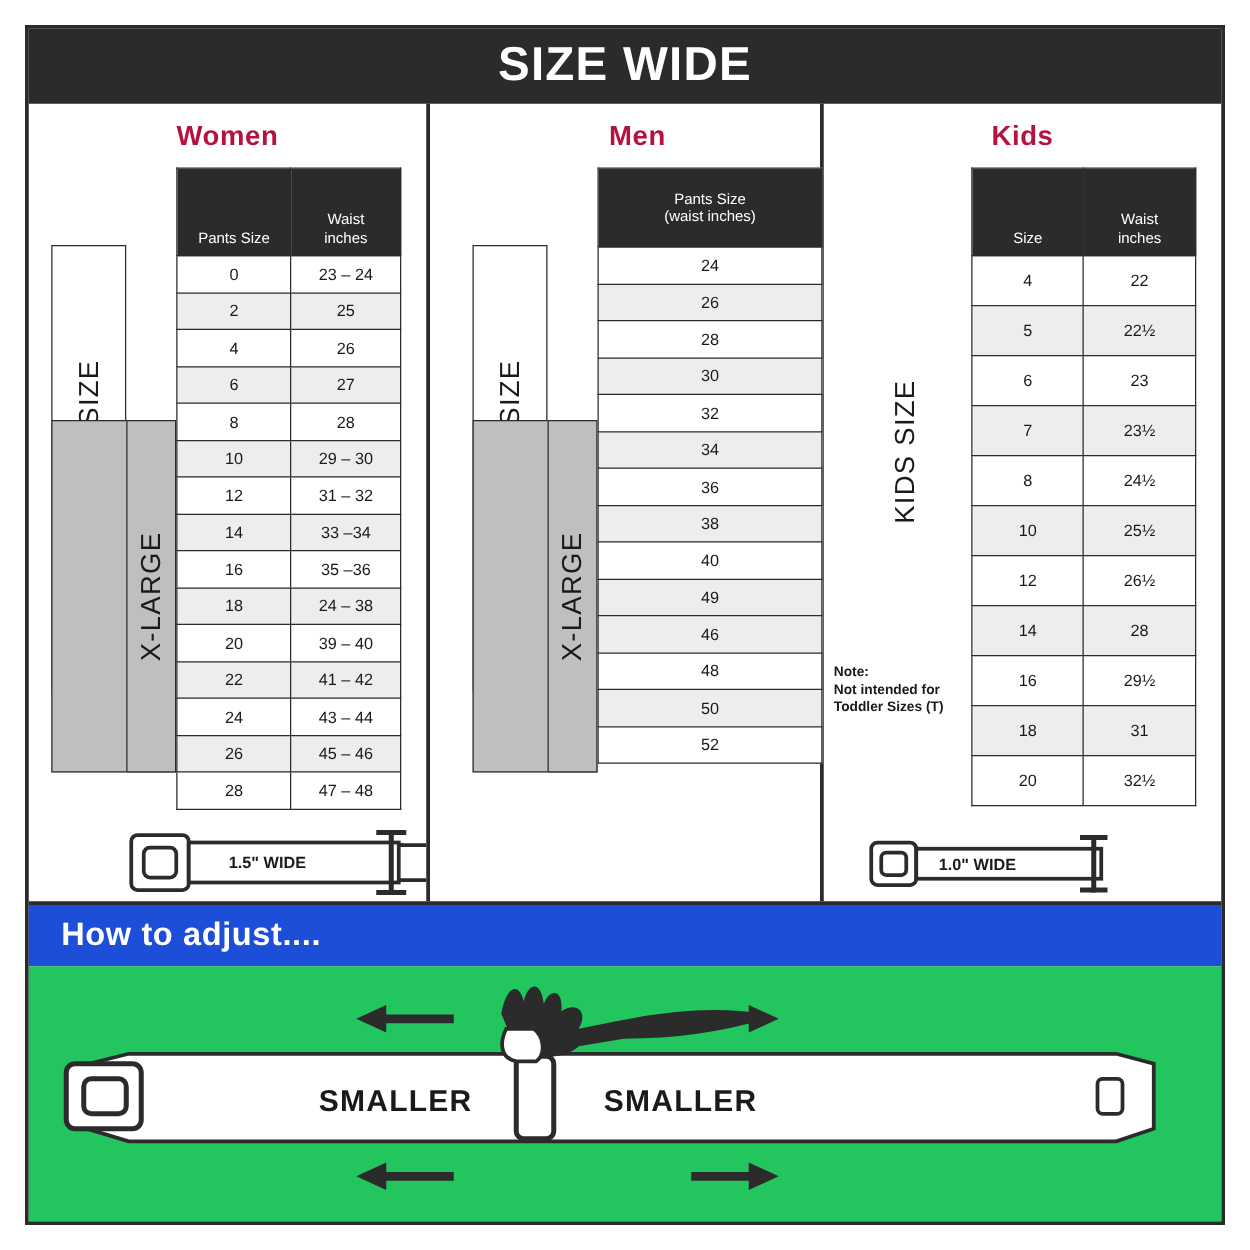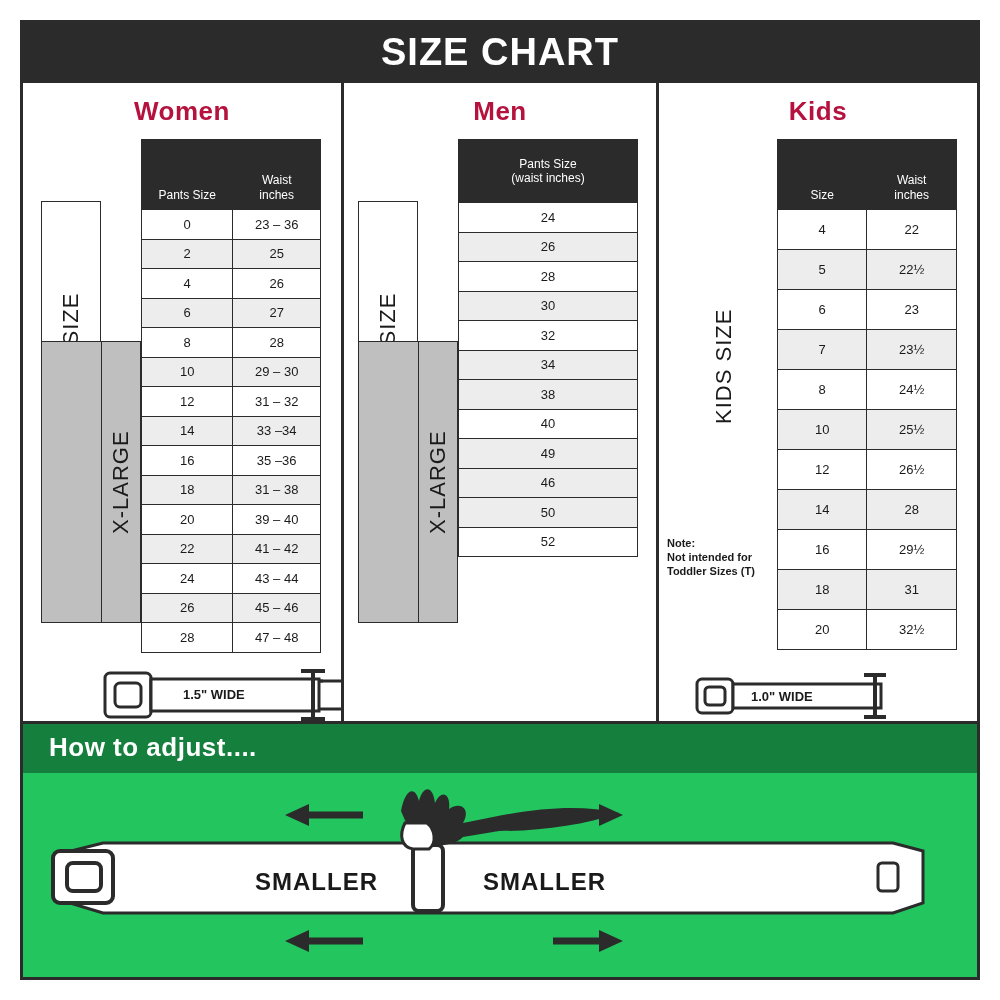--- a/index.html
+++ b/index.html
@@ -44,26 +44,26 @@
     flex: 0 0 auto;
     height: 638px;
     box-sizing: border-box;
   }
   .col {
     position: relative;
     box-sizing: border-box;
     padding-top: 8px;
   }
   .col-women { width: 318px; }
-  .col-men   { width: 329px; border-left: 3px solid #2b2b2b; border-right: 3px solid #2b2b2b;}
+  .col-men   { width: 329px; border-left: 3px solid #2b2b2b; border-right: 3px solid #2b2b2b; padding-left: 20px;}
   .col-kids  { width: 318px; }
   .col-heading {
     text-align: center;
     color: #b5123e;
-    font-size: 26px;
+    font-size: 22px;
     font-weight: bold;
     margin: 5px 0 12px 0;
     letter-spacing: 0.5px;
   }
   .sizetable {
     border-collapse: collapse;
     font-size: 13px;
     background: #ffffff;
   }
   .sizetable td, .sizetable th {
@@ -109,40 +109,40 @@
     box-sizing: border-box;
   }
   
   .belt-note {
     font-size: 11px;
     line-height: 1.25;
     font-weight: bold;
   }
   
   .adjust-bar {
-    background: #15803d;
+    background: #1d4ed8;
     color: #ffffff;
     font-size: 26px;
     font-weight: bold;
     padding: 8px 0 10px 26px;
     letter-spacing: 0.5px;
   }
   .adjust-body {
     flex: 1;
     position: relative;
     background: #22c55e;
   }
   .sep-line { background:#2b2b2b; height:3px; width:100%; }
 </style>
 </head>
 <body>
 
 <div class="page">
 
-  <div class="title-bar">SIZE CHART</div>
+  <div class="title-bar">SIZE WIDE</div>
 
   <div class="columns">
 
     <div class="col col-women">
       <div class="col-heading">Women</div>
 
       <div style="position:relative; height:520px;">
 
         <div class="band-regular" style="left:18px; top:62px; width:60px; height:357px;">
           <div class="vlabel" style="width:100%;height:100%;">REGULAR SIZE</div>
@@ -156,21 +156,21 @@
           <tbody>
               <tr class="hdr">
             <td style="width:92px;">Pants Size</td>
             <td style="width:88px;">
               <div>Waist</div>
               <div>inches</div>
             </td>
           </tr>
           <tr>
                 <td>0</td>
-                <td>23 – 36</td>
+                <td>23 – 24</td>
               </tr>
           <tr class="zebra-odd">
                 <td>2</td>
                 <td>25</td>
               </tr>
           <tr>
                 <td>4</td>
                 <td>26</td>
               </tr>
           <tr class="zebra-odd">
@@ -192,21 +192,21 @@
           <tr class="zebra-odd">
                 <td>14</td>
                 <td>33 –34</td>
               </tr>
           <tr>
                 <td>16</td>
                 <td>35 –36</td>
               </tr>
           <tr class="zebra-odd">
                 <td>18</td>
-                <td>31 – 38</td>
+                <td>24 – 38</td>
               </tr>
           <tr>
                 <td>20</td>
                 <td>39 – 40</td>
               </tr>
           <tr class="zebra-odd">
                 <td>22</td>
                 <td>41 – 42</td>
               </tr>
           <tr>
@@ -271,31 +271,37 @@
               </tr>
           <tr class="zebra-odd">
                 <td>30</td>
               </tr>
           <tr>
                 <td>32</td>
               </tr>
           <tr class="zebra-odd">
                 <td>34</td>
               </tr>
+          <tr>
+                <td>36</td>
+              </tr>
           <tr class="zebra-odd">
                 <td>38</td>
               </tr>
           <tr>
                 <td>40</td>
               </tr>
           <tr class="zebra-odd">
                 <td>49</td>
               </tr>
           <tr class="zebra-odd">
                 <td>46</td>
+              </tr>
+          <tr>
+                <td>48</td>
               </tr>
           <tr class="zebra-odd">
                 <td>50</td>
               </tr>
           <tr>
                 <td>52</td>
               </tr>
         </tbody>
           </table>
       </div>

